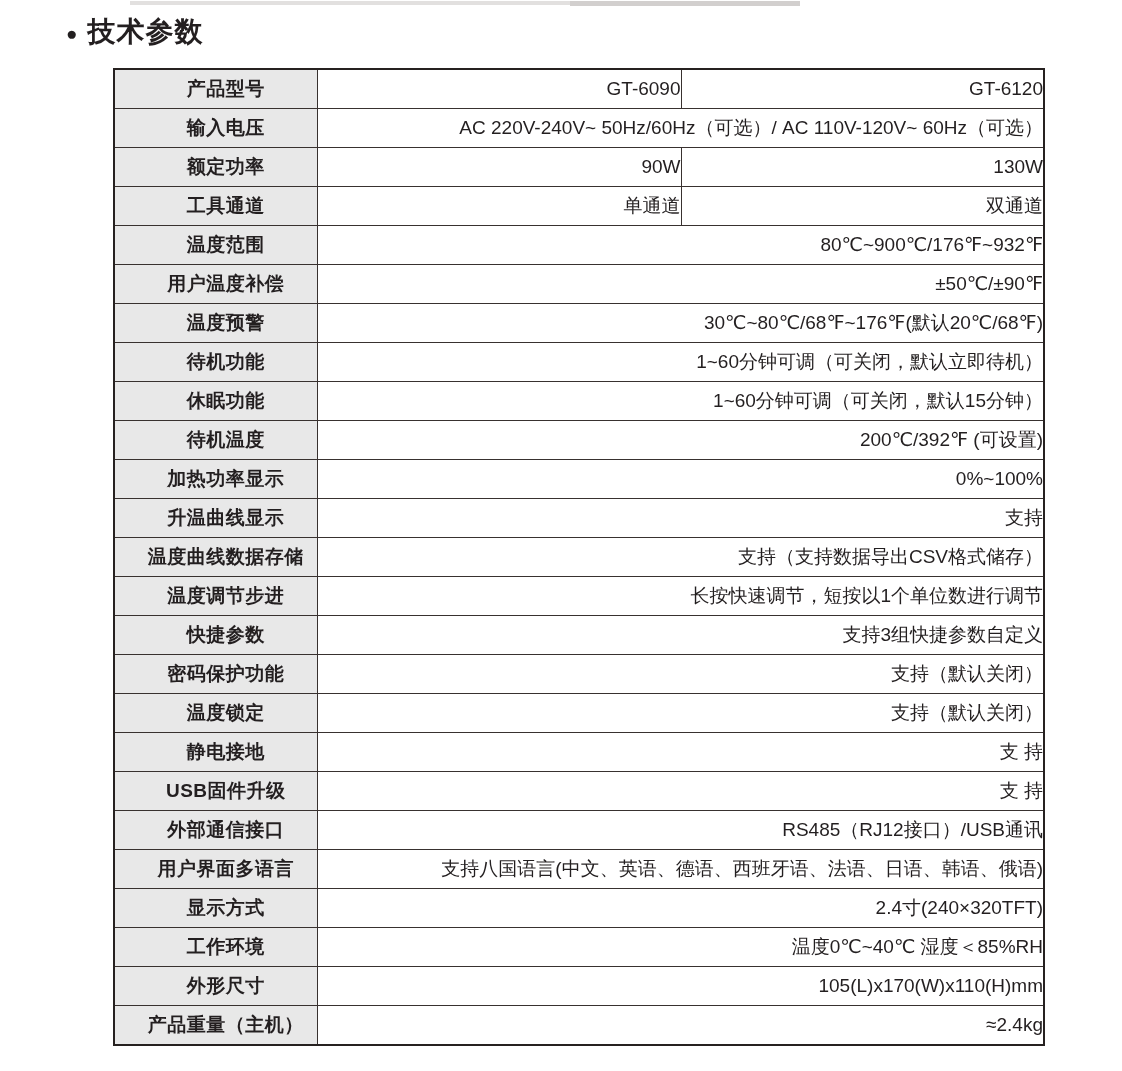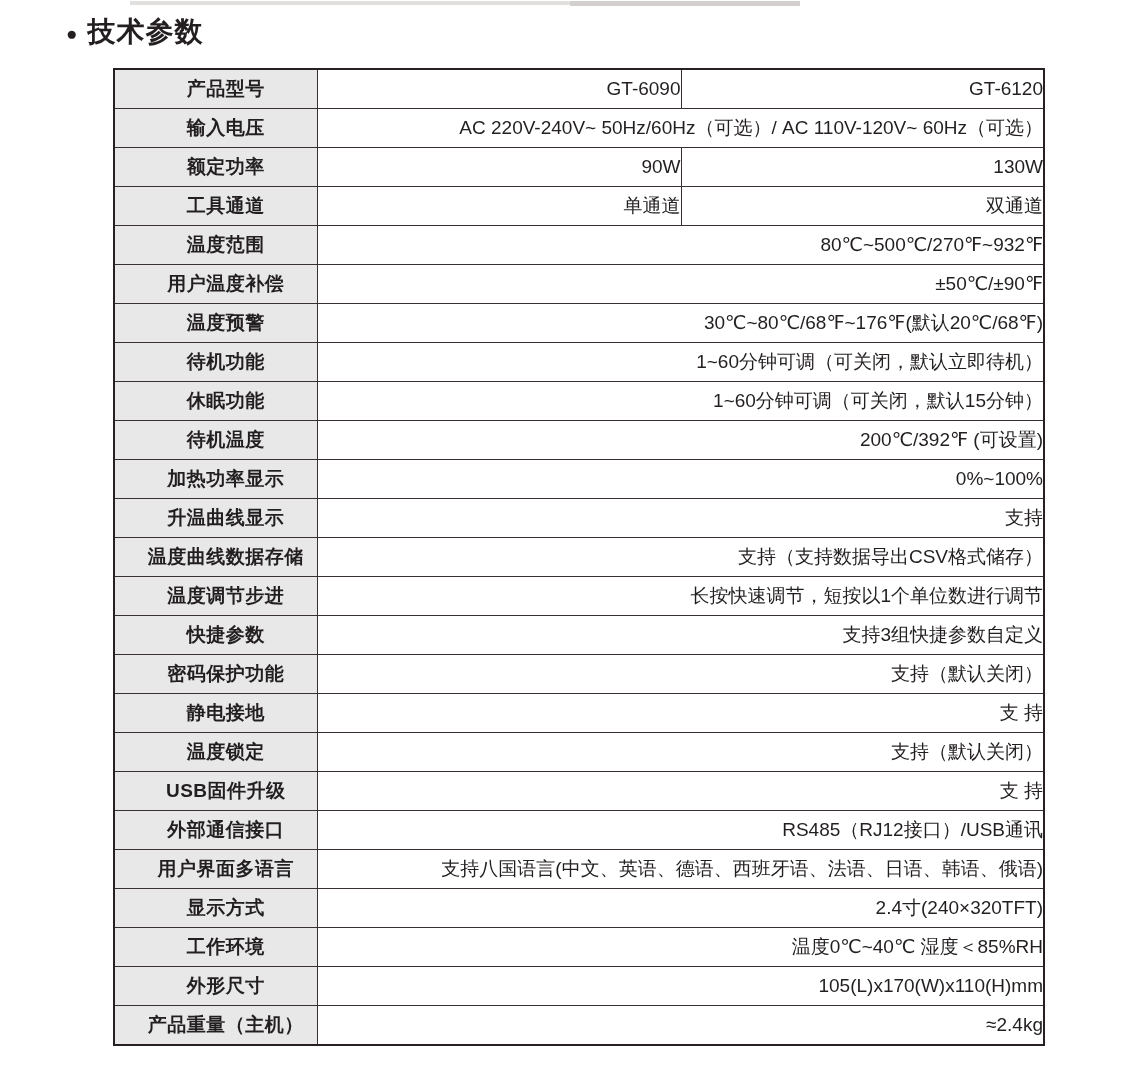--- a/index.html
+++ b/index.html
@@ -108,21 +108,21 @@
         <td class="value-cell">90W</td>
         <td class="value-cell">130W</td>
       </tr>
       <tr>
         <th class="label-cell">工具通道</th>
         <td class="value-cell">单通道</td>
         <td class="value-cell">双通道</td>
       </tr>
       <tr>
         <th class="label-cell">温度范围</th>
-        <td class="value-cell" colspan="2">80℃~500℃/270℉~932℉</td>
+        <td class="value-cell" colspan="2">80℃~900℃/176℉~932℉</td>
       </tr>
       <tr>
         <th class="label-cell">用户温度补偿</th>
         <td class="value-cell" colspan="2">±50℃/±90℉</td>
       </tr>
       <tr>
         <th class="label-cell">温度预警</th>
         <td class="value-cell" colspan="2">30℃~80℃/68℉~176℉(默认20℃/68℉)</td>
       </tr>
       <tr>
@@ -155,28 +155,28 @@
       </tr>
       <tr>
         <th class="label-cell">快捷参数</th>
         <td class="value-cell" colspan="2">支持3组快捷参数自定义</td>
       </tr>
       <tr>
         <th class="label-cell">密码保护功能</th>
         <td class="value-cell" colspan="2">支持（默认关闭）</td>
       </tr>
       <tr>
+        <th class="label-cell">温度锁定</th>
+        <td class="value-cell" colspan="2">支持（默认关闭）</td>
+      </tr>
+      <tr>
         <th class="label-cell">静电接地</th>
         <td class="value-cell" colspan="2">支 持</td>
       </tr>
       <tr>
-        <th class="label-cell">温度锁定</th>
-        <td class="value-cell" colspan="2">支持（默认关闭）</td>
-      </tr>
-      <tr>
         <th class="label-cell">USB固件升级</th>
         <td class="value-cell" colspan="2">支 持</td>
       </tr>
       <tr>
         <th class="label-cell">外部通信接口</th>
         <td class="value-cell" colspan="2">RS485（RJ12接口）/USB通讯</td>
       </tr>
       <tr>
         <th class="label-cell">用户界面多语言</th>
         <td class="value-cell" colspan="2">支持八国语言(中文、英语、德语、西班牙语、法语、日语、韩语、俄语)</td>

